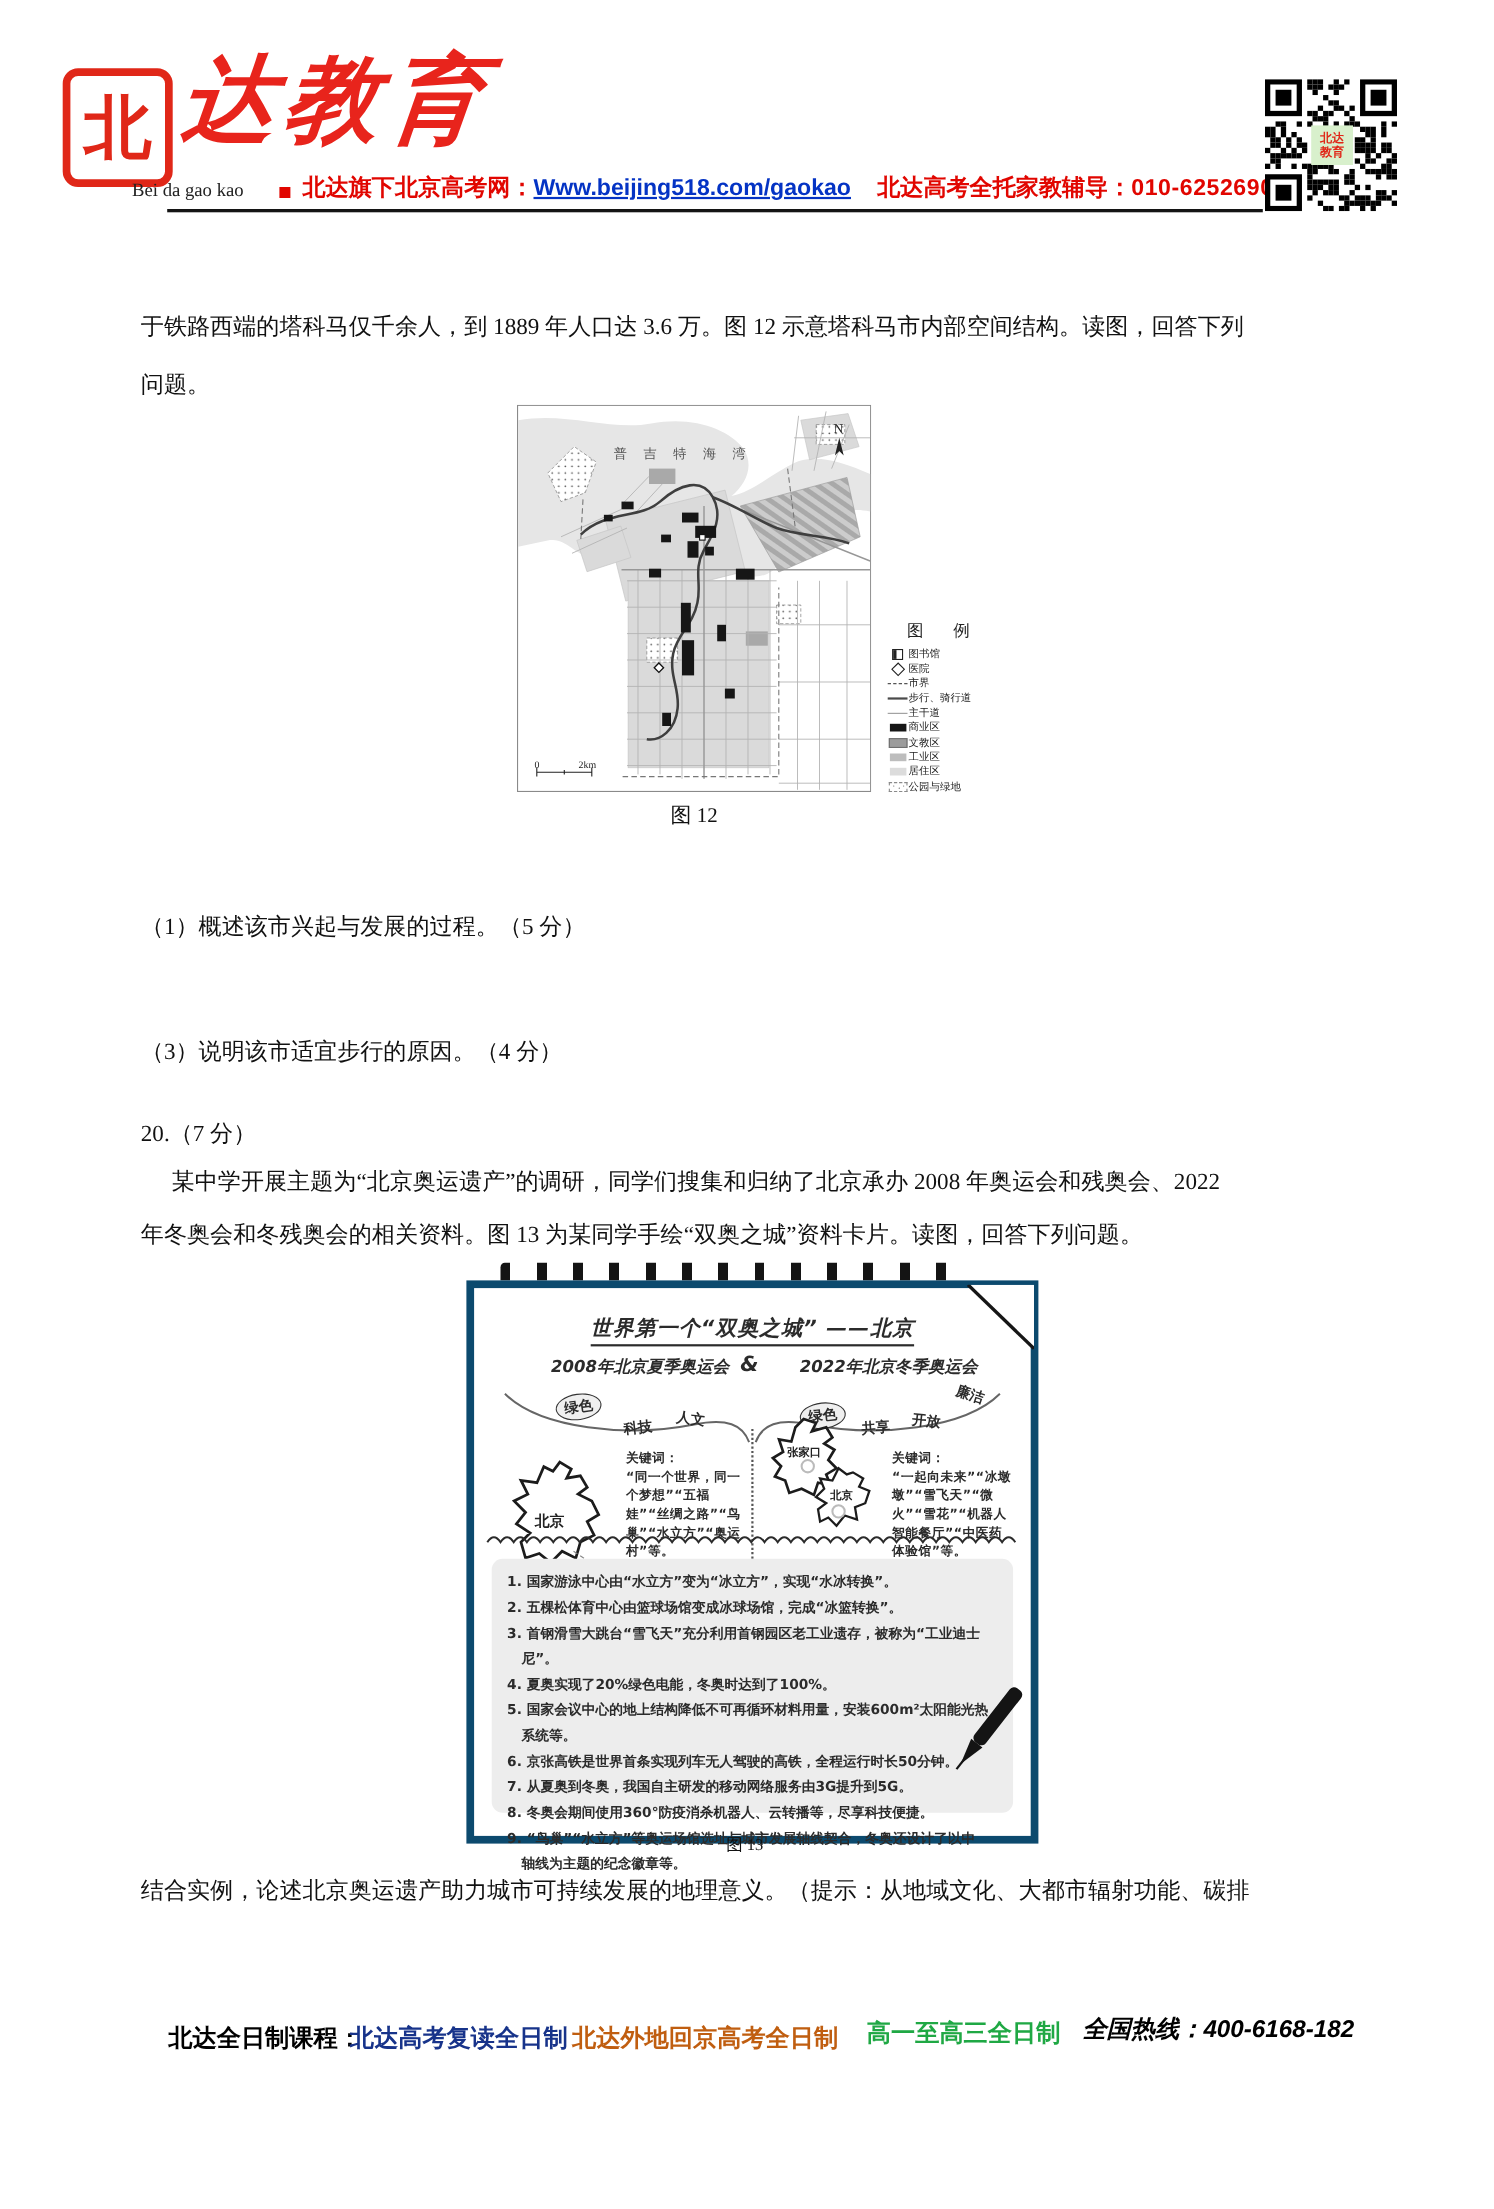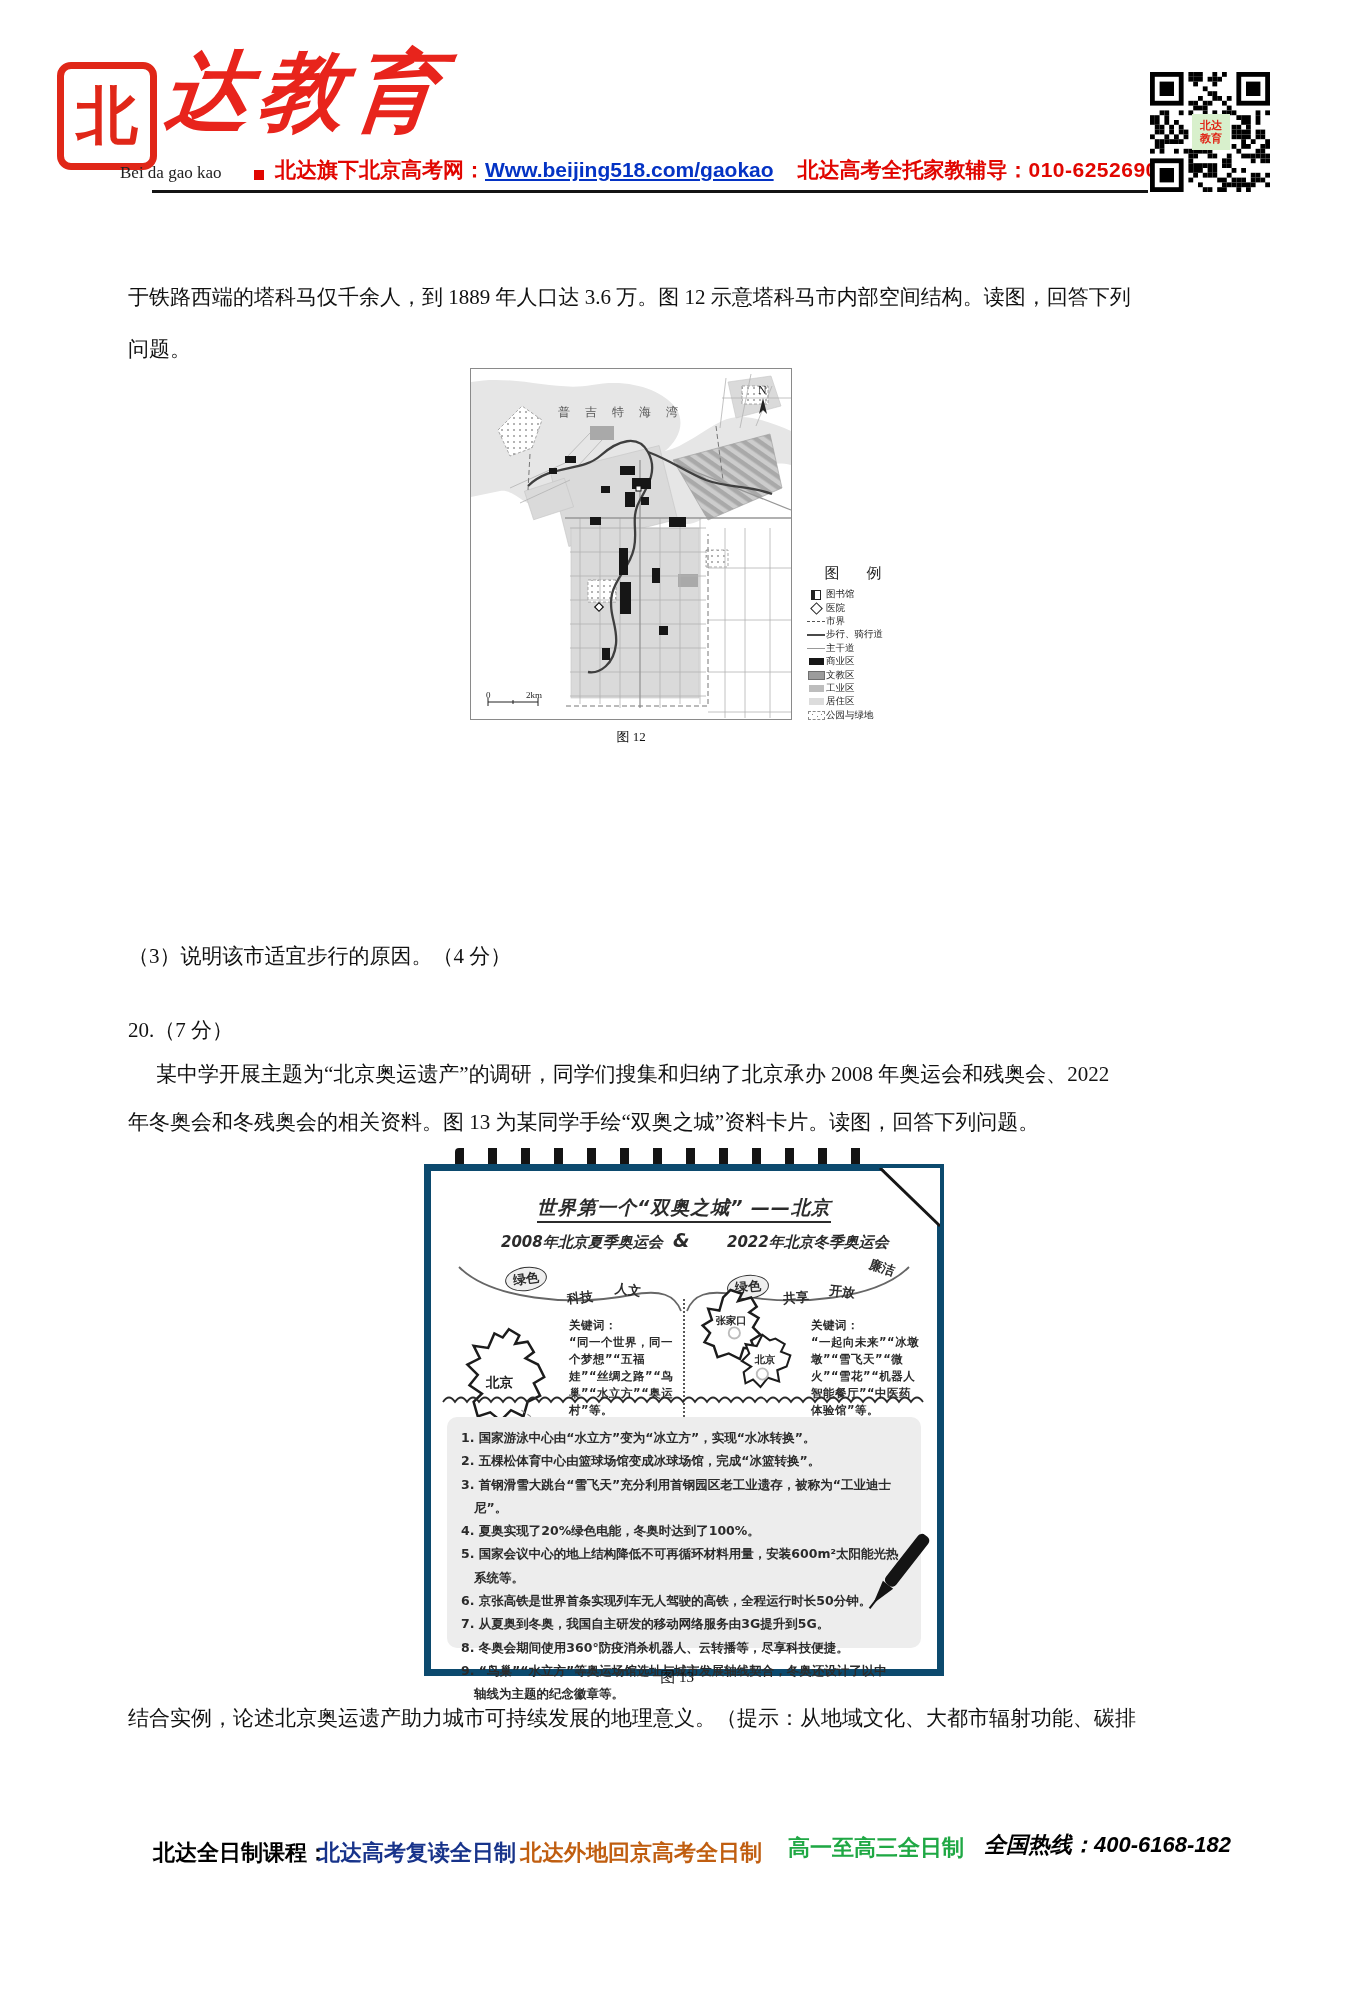--- a/index.html
+++ b/index.html
@@ -30,21 +30,21 @@
             font-family:"DejaVu Serif",serif;}
 
   
   .bodyline{font-size:21px;white-space:nowrap;color:#111;}
   .question{font-size:21px;white-space:nowrap;color:#111;}
 
   
   .fig12{left:470px;top:368px;width:436px;height:392px;}
   .fig12 svg.map{position:absolute;left:0;top:0;}
   .fig12 .caption{position:absolute;left:0;top:360px;width:322px;text-align:center;
-                  font-size:13px;color:#111;}
+                  font-size:19px;color:#111;}
   .legend{position:absolute;left:336px;top:196px;width:100px;
           font-family:"Liberation Serif",serif;}
   .legend .ltitle{font-size:15px;letter-spacing:6px;text-align:center;margin-bottom:5px;color:#222;}
   .lrow{display:flex;align-items:center;height:13.4px;}
   .lico{width:20px;display:flex;justify-content:center;align-items:center;flex:0 0 20px;}
   .llab{font-size:9.5px;color:#222;white-space:nowrap;}
   .sw{width:15px;height:7px;display:inline-block;}
   .sw.commercial{background:#161616;}
   .sw.culture{background:#9c9c9c;border:.5px solid #6f6f6f;}
   .sw.industry{background:#bdbdbd;}
@@ -467,20 +467,21 @@
               <i style="left:8px;top:4px;"></i>
               <i style="left:12px;top:2px;"></i>
             </span>
           </span>
           <span class="llab">公园与绿地</span>
         </div>
     </div>
     <div class="caption">图 12</div>
   </div>
 
+  <div class="abs question" style="left:128px;top:828px;">（1）概述该市兴起与发展的过程。（5 分）</div>
   <div class="abs question" style="left:128px;top:942px;">（3）说明该市适宜步行的原因。（4 分）</div>
 
   <div class="abs bodyline" style="left:128px;top:1016px;">20.（7 分）</div>
   <div class="abs bodyline" style="left:156px;top:1060px;">某中学开展主题为“北京奥运遗产”的调研，同学们搜集和归纳了北京承办 2008 年奥运会和残奥会、2022</div>
   <div class="abs bodyline" style="left:128px;top:1108px;">年冬奥会和冬残奥会的相关资料。图 13 为某同学手绘“双奥之城”资料卡片。读图，回答下列问题。</div>
 
   <div class="abs staples"></div>
   <div class="abs card hand">
     <svg class="fold" width="62" height="62">
       <polygon points="4,0 62,0 62,58" fill="#ffffff"></polygon>

